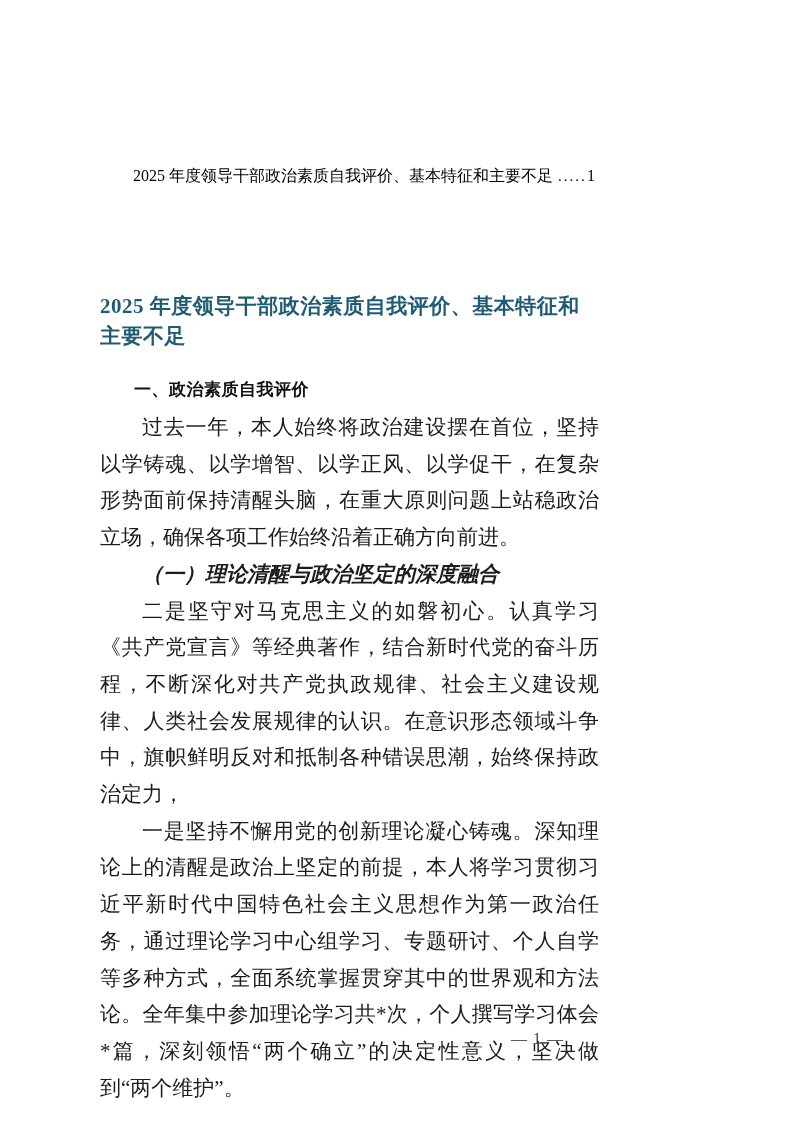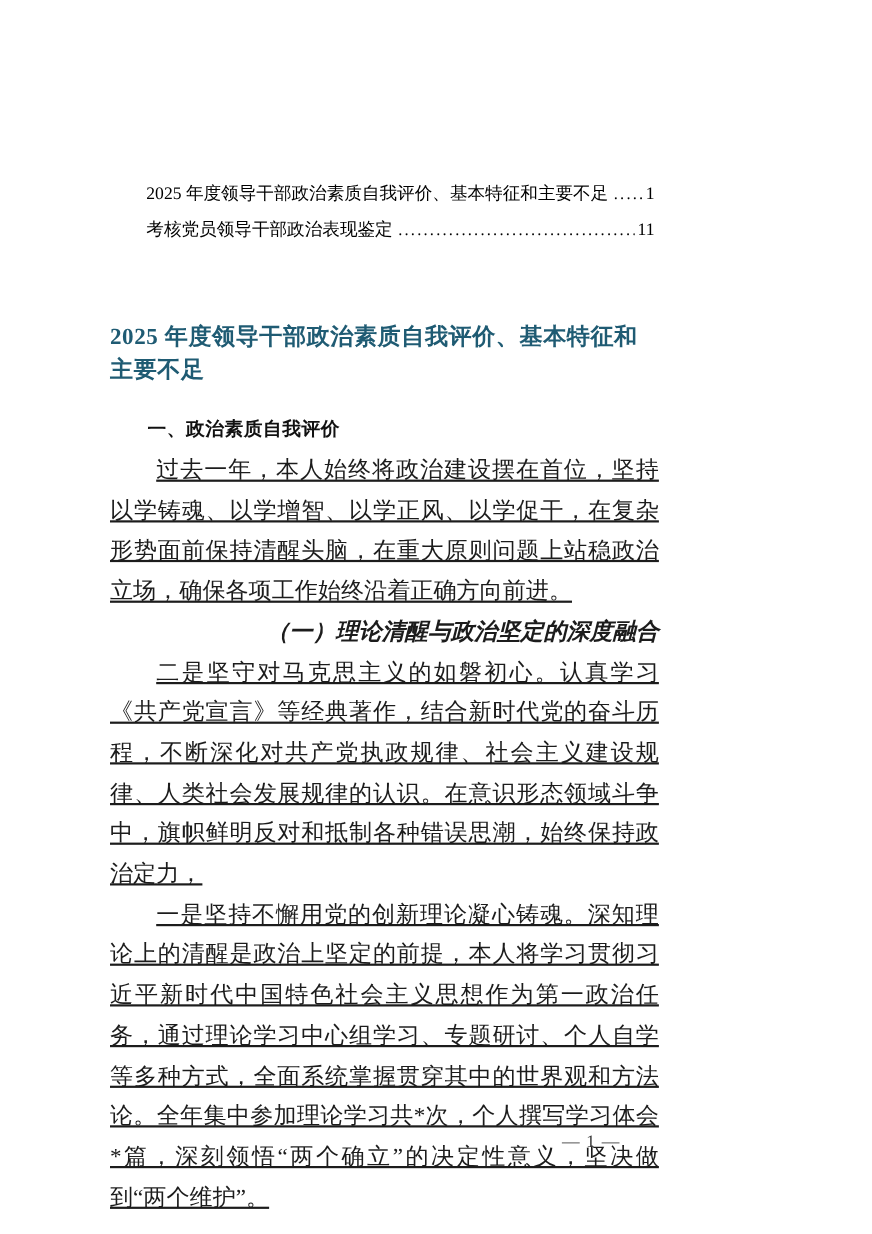--- a/index.html
+++ b/index.html
@@ -74,29 +74,28 @@
     letter-spacing: 0.5px;
     text-indent: 2em;
     line-height: 37px;
     margin-bottom: 1px;
     text-align: left;
     color: #111111;
   }
   .body-block p {
     text-indent: 2em;
     margin: 0;
-    text-decoration: underline;
   }
   .subsection-heading {
     font-size: 21px;
     font-weight: bold;
     font-style: italic;
     text-indent: 2em;
     line-height: 36.7px;
-    text-align: right;
+    text-align: left;
     color: #1c1c1c;
   }
 
   
   .page-footer {
     position: absolute;
     top: 1030px;
     left: 0;
     right: 131px;
     text-align: right;
@@ -109,25 +108,20 @@
 <body>
 
 <div class="page">
 
   <div class="toc">
     <div class="toc-row">
       <span class="toc-label">2025 年度领导干部政治素质自我评价、基本特征和主要不足</span>
       <span class="toc-leader"></span>
       <span class="toc-page">1</span>
     </div>
-    <div class="toc-row">
-      <span class="toc-label">考核党员领导干部政治表现鉴定</span>
-      <span class="toc-leader"></span>
-      <span class="toc-page">11</span>
-    </div>
   </div>
 
   <h1 class="doc-title" style="color: rgb(31, 91, 115);">2025 年度领导干部政治素质自我评价、基本特征和主要不足</h1>
 
   <div class="body-block">
     <h2 class="section-heading">一、政治素质自我评价</h2>
     <p>过去一年，本人始终将政治建设摆在首位，坚持以学铸魂、以学增智、以学正风、以学促干，在复杂形势面前保持清醒头脑，在重大原则问题上站稳政治立场，确保各项工作始终沿着正确方向前进。</p>
     <h3 class="subsection-heading">（一）理论清醒与政治坚定的深度融合</h3>
     <p>二是坚守对马克思主义的如磐初心。认真学习《共产党宣言》等经典著作，结合新时代党的奋斗历程，不断深化对共产党执政规律、社会主义建设规律、人类社会发展规律的认识。在意识形态领域斗争中，旗帜鲜明反对和抵制各种错误思潮，始终保持政治定力，</p>
     <p>一是坚持不懈用党的创新理论凝心铸魂。深知理论上的清醒是政治上坚定的前提，本人将学习贯彻习近平新时代中国特色社会主义思想作为第一政治任务，通过理论学习中心组学习、专题研讨、个人自学等多种方式，全面系统掌握贯穿其中的世界观和方法论。全年集中参加理论学习共*次，个人撰写学习体会*篇，深刻领悟“两个确立”的决定性意义，坚决做到“两个维护”。</p>

